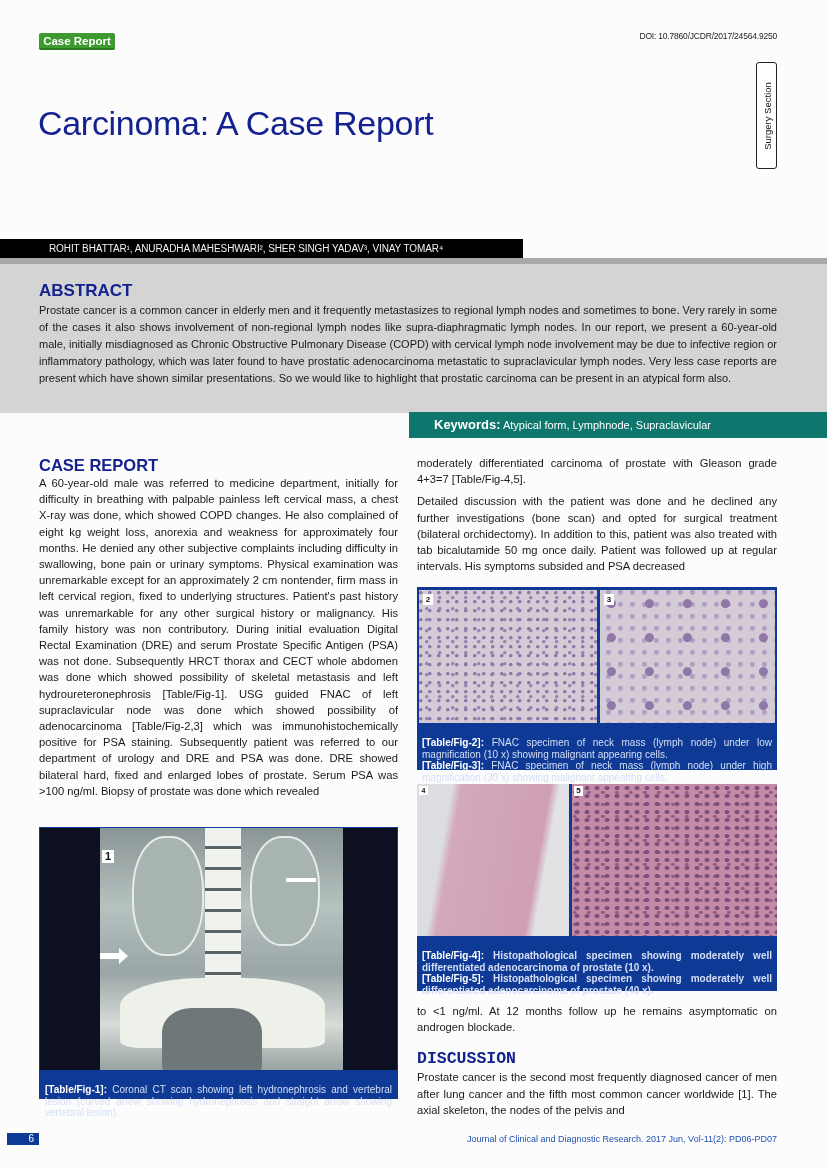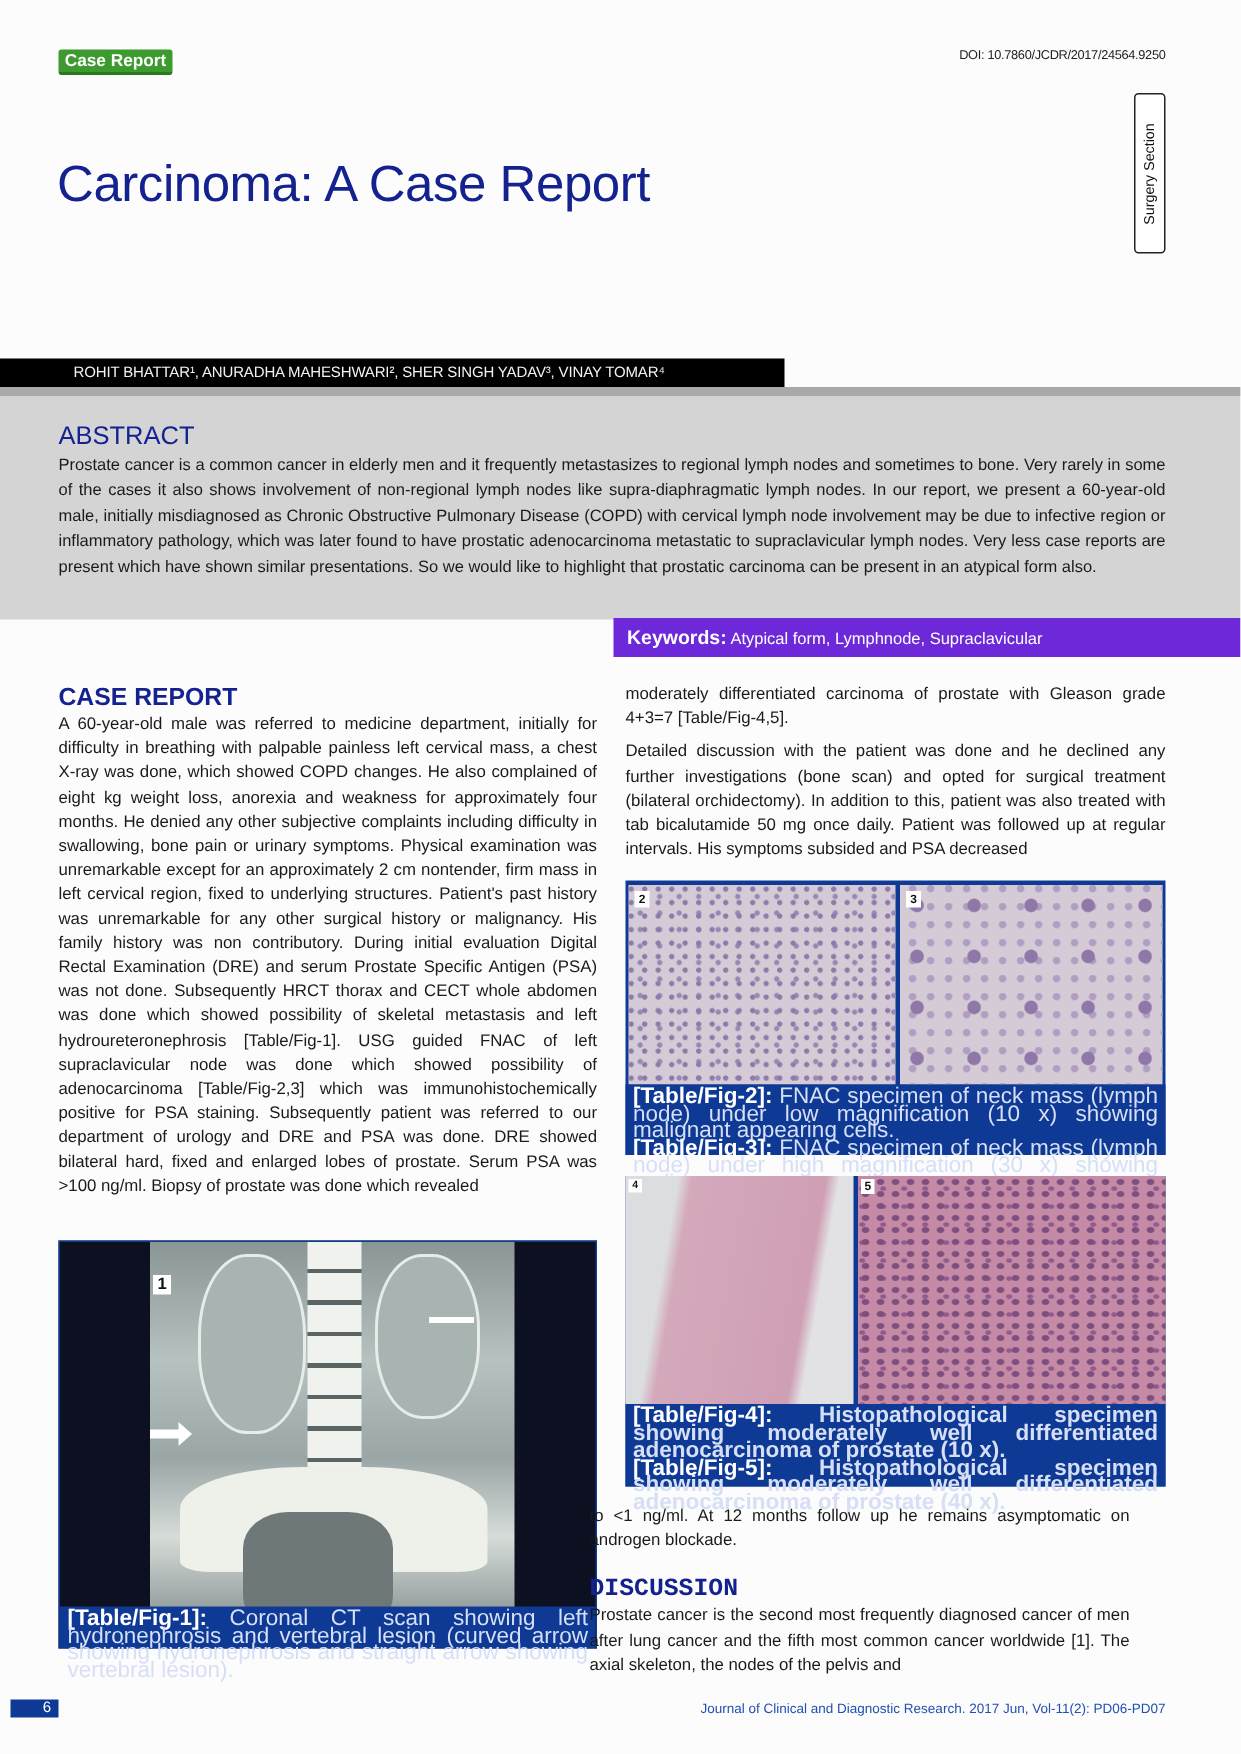--- a/index.html
+++ b/index.html
@@ -7,42 +7,42 @@
     body { position: relative; font-family: "Liberation Sans", sans-serif; color: #1a1a1a; }
 
     .badge { position: absolute; left: 39px; top: 33px; width: 76px; height: 17px; background: #3d9a2f; color: #fff; font-size: 11.5px; font-weight: bold; line-height: 17px; text-align: center; border-radius: 2px; border-bottom: 2px solid #2a7a1e; }
     .doi { position: absolute; right: 50px; top: 31px; font-size: 8.5px; color: #222; letter-spacing: -0.2px; text-align: center; }
     .title { position: absolute; left: 38px; top: 60px; font-size: 34px; color: #14228f; line-height: 42px; font-weight: normal; letter-spacing: -0.3px; }
     .section-tab { position: absolute; left: 756px; top: 62px; width: 21px; height: 107px; border: 1.5px solid #222; border-radius: 3px; background: #fff; }
     .section-tab span { position: absolute; left: 50%; top: 50%; transform: translate(-50%, -50%) rotate(-90deg); font-size: 9.5px; white-space: nowrap; color: #111; }
 
     .authors-bar { position: absolute; left: 0; top: 239px; width: 523px; height: 19px; background: #000000; color: #f2f2f2; font-size: 10px; line-height: 19px; padding-left: 49px; letter-spacing: -0.1px; }
     .abstract-box { position: absolute; left: 0; top: 258px; width: 827px; height: 155px; background: #d4d4d4; border-top: 6px solid #a9a9a9; }
-    .abstract-box h2 { position: absolute; left: 39px; top: 17px; font-size: 17px; color: #14228f; font-weight: normal; }
+    .abstract-box h2 { position: absolute; left: 39px; top: 17px; font-size: 17px; color: #14228f; font-weight: bold; }
     .abstract-box p { position: absolute; left: 39px; top: 38px; width: 738px; font-size: 11px; line-height: 17px; text-align: justify; color: #1a1a1a; }
-    .keywords { position: absolute; left: 409px; top: 412px; width: 418px; height: 26px; background: #6d28d9; color: #fff; font-size: 11px; line-height: 26px; padding-left: 9px; }
+    .keywords { position: absolute; left: 409px; top: 412px; width: 418px; height: 26px; background: #0f766e; color: #fff; font-size: 11px; line-height: 26px; padding-left: 25px; }
     .keywords b { font-size: 13px; }
 
     .col { position: absolute; font-size: 11.2px; line-height: 16.2px; text-align: justify; color: #1a1a1a; }
     .col-left { left: 39px; top: 455px; width: 359px; }
     .col-right { left: 417px; top: 455px; width: 360px; }
     h3.sec { font-size: 16.5px; color: #14228f; font-weight: bold; line-height: 20px; }
     .col p + p { margin-top: 6px; }
 
     .fig1 { position: absolute; left: 39px; top: 827px; width: 359px; height: 272px; background: #0d1020; border: 1px solid #0e3a96; }
     .fig1 .img { position: absolute; left: 60px; top: 0; width: 243px; height: 262px; background: linear-gradient(180deg, #8a9595 0%, #b6c2c0 30%, #9aa6a6 55%, #d6dcd8 75%, #7e8a8a 100%); overflow: hidden; }
     .spine { position: absolute; left: 105px; top: 0; width: 36px; height: 160px; background: repeating-linear-gradient(180deg, #f0f2ee 0 18px, #5a6464 18px 21px); }
     .kidney { position: absolute; border: 2px solid #e6ece8; border-radius: 45%; background: #a8b4b2; }
     .pelvis { position: absolute; left: 20px; top: 150px; width: 205px; height: 70px; background: #eef0ea; border-radius: 40% 40% 10% 10%; }
     .bowel { position: absolute; left: 62px; top: 180px; width: 100px; height: 80px; background: #6e7878; border-radius: 30%; }
     .fig-num { position: absolute; background: #fff; color: #111; font-size: 11px; font-weight: bold; text-align: center; line-height: 13px; width: 12px; height: 13px; }
     .arrow-s { position: absolute; left: 0; top: 125px; width: 20px; height: 6px; background: #fff; }
     .arrow-s::after { content: ""; position: absolute; right: -8px; top: -5px; border-left: 9px solid #fff; border-top: 8px solid transparent; border-bottom: 8px solid transparent; }
     .arrow-c { position: absolute; left: 186px; top: 50px; width: 30px; height: 18px; border-top: 4px solid #fff; border-right: none; }
-    .fig-caption { position: absolute; background: #0e3a96; color: #d6dff5; font-size: 15px; line-height: 11.5px; text-align: justify; padding: 2px 5px; }
+    .fig-caption { position: absolute; background: #0e3a96; color: #d6dff5; font-size: 10px; line-height: 11.5px; text-align: justify; padding: 14px 5px; }
     .fig-caption b { color: #fff; }
     .fig1 .fig-caption { left: 0; bottom: 0; width: 357px; height: 27px; }
 
     .fig23 { position: absolute; left: 417px; top: 587px; width: 360px; height: 183px; background: #0e3a96; }
     .fig23 .p { position: absolute; top: 3px; height: 133px; background-color: #d5cbd6; }
     .p2 { left: 2px; width: 178px; background-image: radial-gradient(circle at 20% 30%, #8d7aa9 1.5px, transparent 2px), radial-gradient(circle at 60% 70%, #9a86b3 1.5px, transparent 2px); background-size: 9px 9px, 13px 11px; }
     .p3 { left: 183px; width: 175px; background-image: radial-gradient(circle at 30% 40%, #8f77a8 4px, transparent 5px), radial-gradient(circle at 70% 20%, #b09fc2 2px, transparent 3px); background-size: 38px 34px, 12px 12px; }
     .fig23 .fig-caption { left: 0; top: 136px; width: 360px; height: 47px; }
 
     .fig45 { position: absolute; left: 417px; top: 784px; width: 360px; height: 207px; background: #0e3a96; }
@@ -122,20 +122,20 @@
   </div>
   <div class="p p5">
     <div class="fig-num" style="left:2px; top:2px; font-size:8px; width:9px; height:10px; line-height:10px;">5</div>
   </div>
   <div class="fig-caption">
     <b>[Table/Fig-4]:</b><span> Histopathological specimen showing moderately well differentiated adenocarcinoma of prostate (10 x).</span><br>
     <b>[Table/Fig-5]:</b><span> Histopathological specimen showing moderately well differentiated adenocarcinoma of prostate (40 x).</span>
   </div>
 </div>
 
-<div class="col" style="left:393px; top:1003px; width:360px;">
+<div class="col" style="left:417px; top:1003px; width:360px;">
   <p>to &lt;1 ng/ml. At 12 months follow up he remains asymptomatic on androgen blockade.</p>
   <h3 class="sec" style="margin-top:14px;font-family:Liberation Mono, monospace;">DISCUSSION</h3>
   <p style="margin-top:0;">Prostate cancer is the second most frequently diagnosed cancer of men after lung cancer and the fifth most common cancer worldwide [1]. The axial skeleton, the nodes of the pelvis and</p>
 </div>
 
 <div class="page-num">6</div>
 <div class="footer">Journal of Clinical and Diagnostic Research. 2017 Jun, Vol-11(2): PD06-PD07</div>
 
 </body></html>

